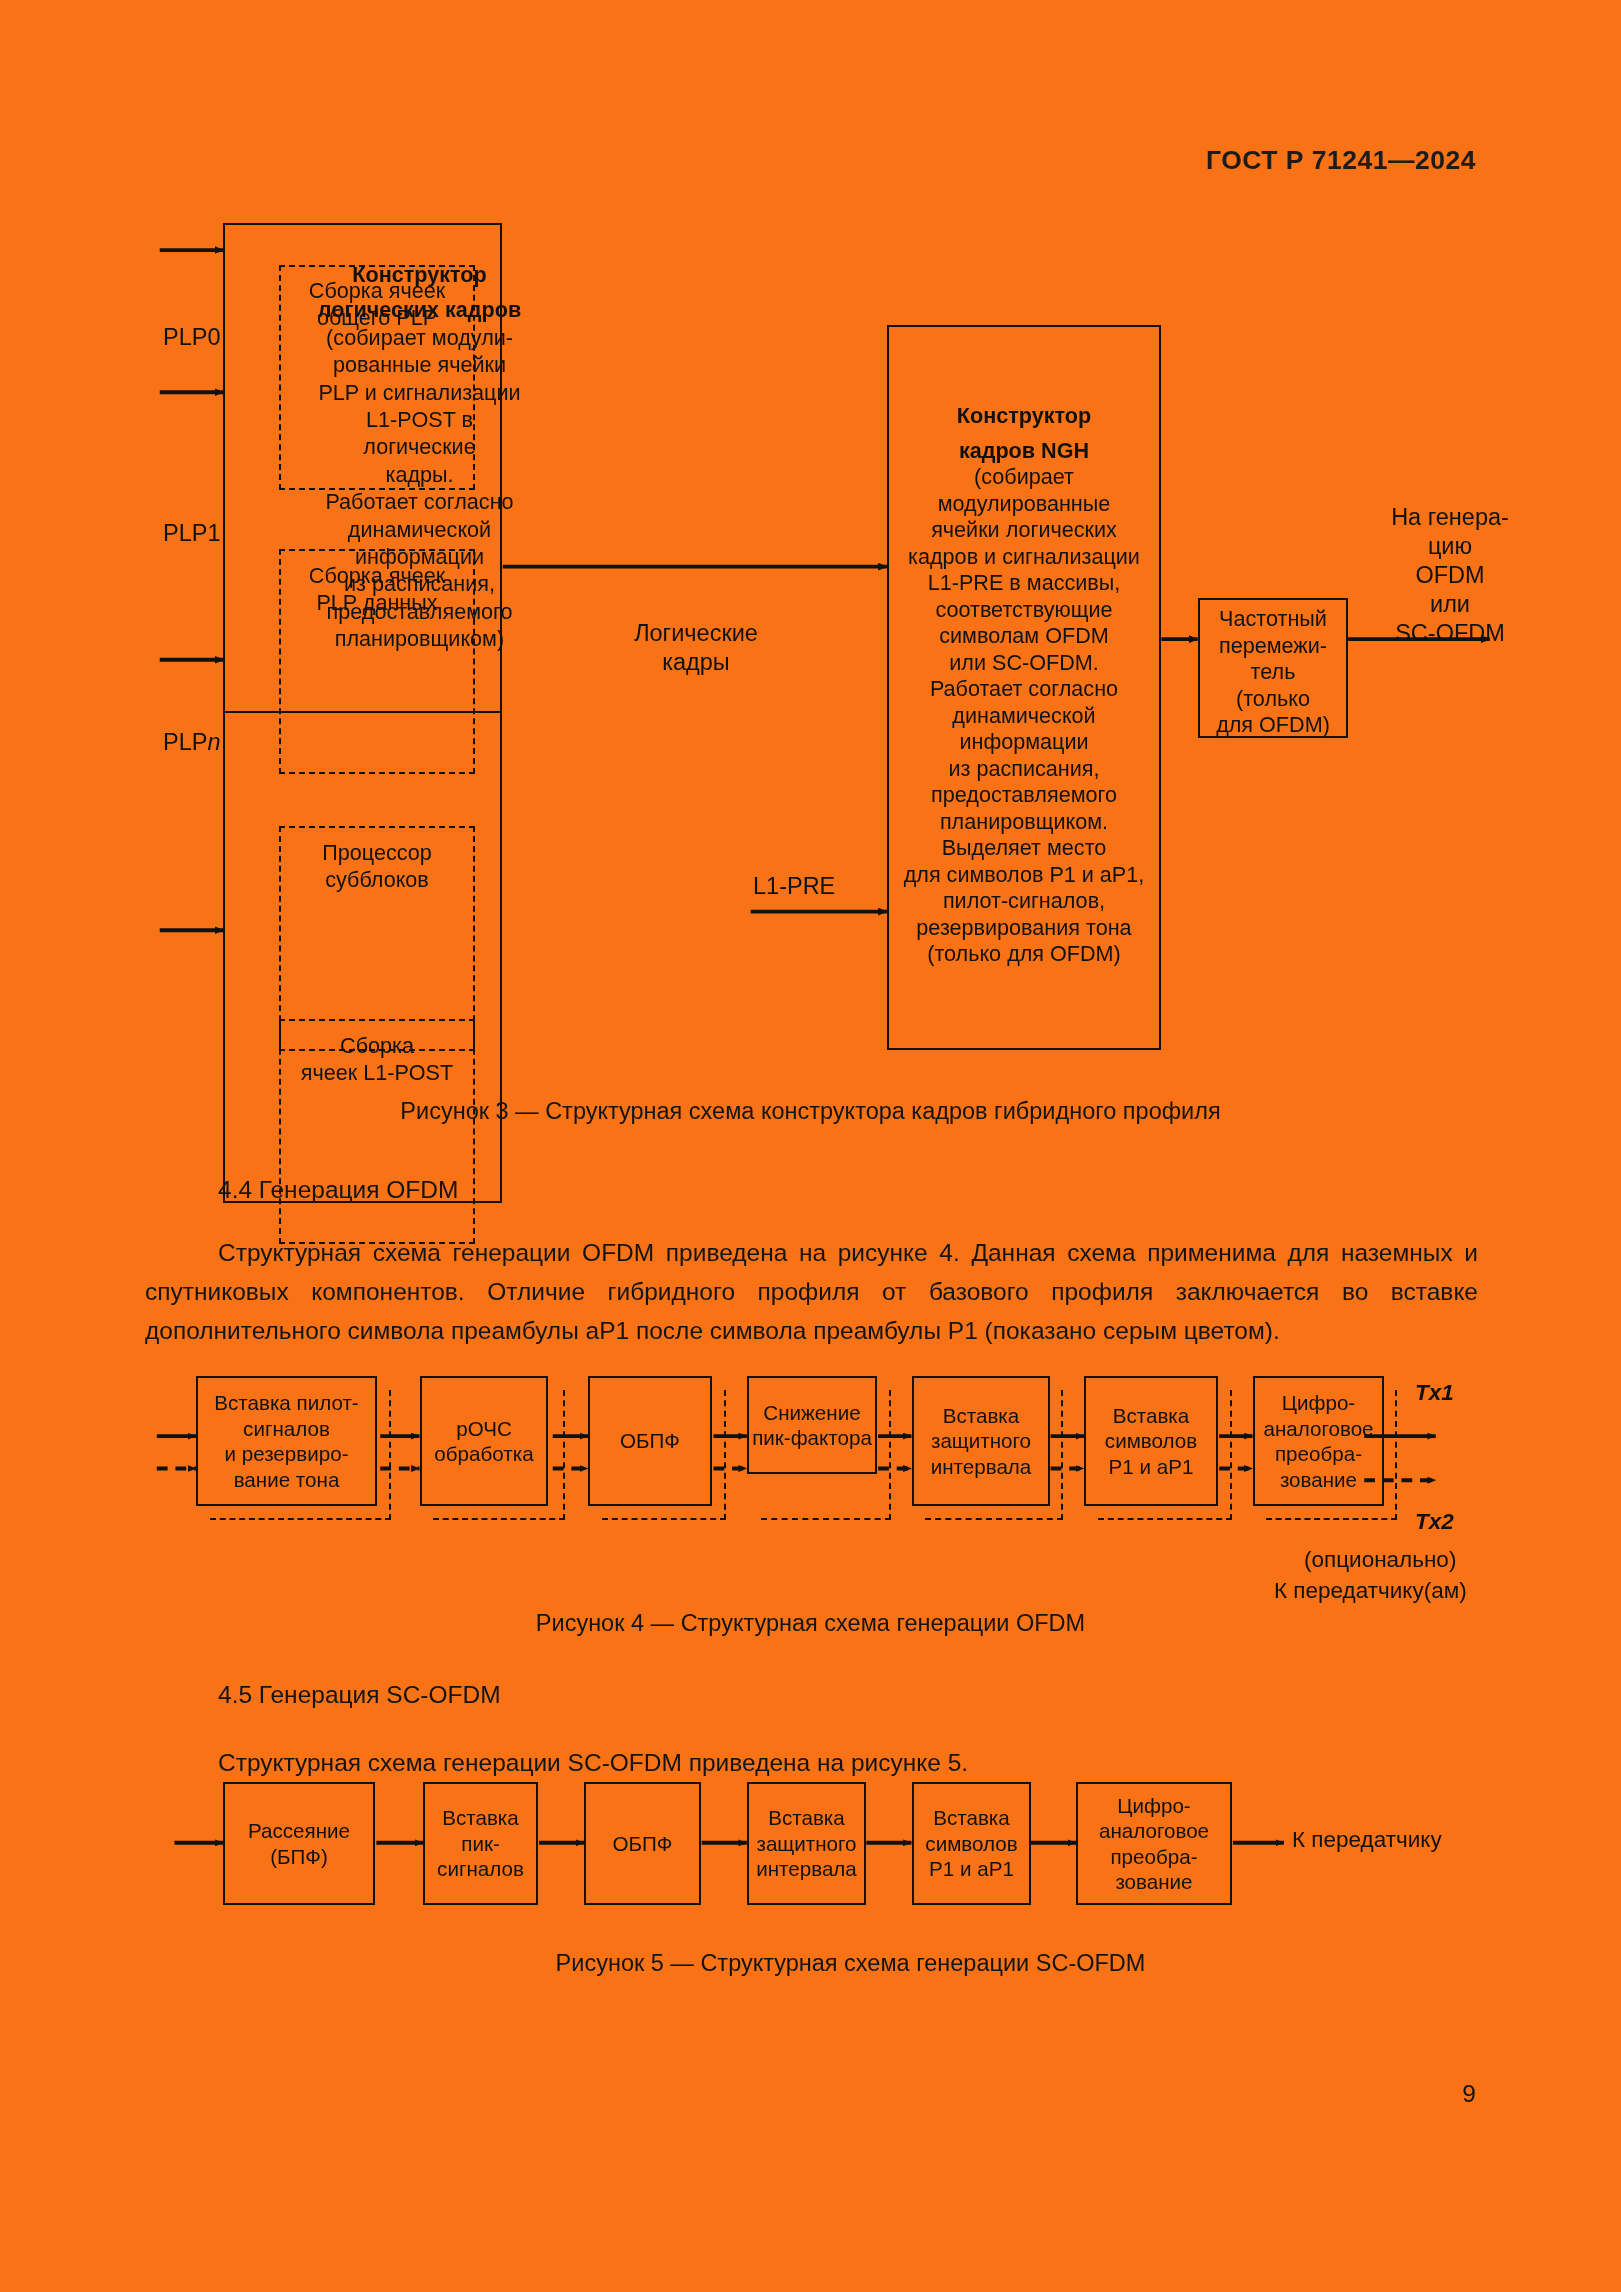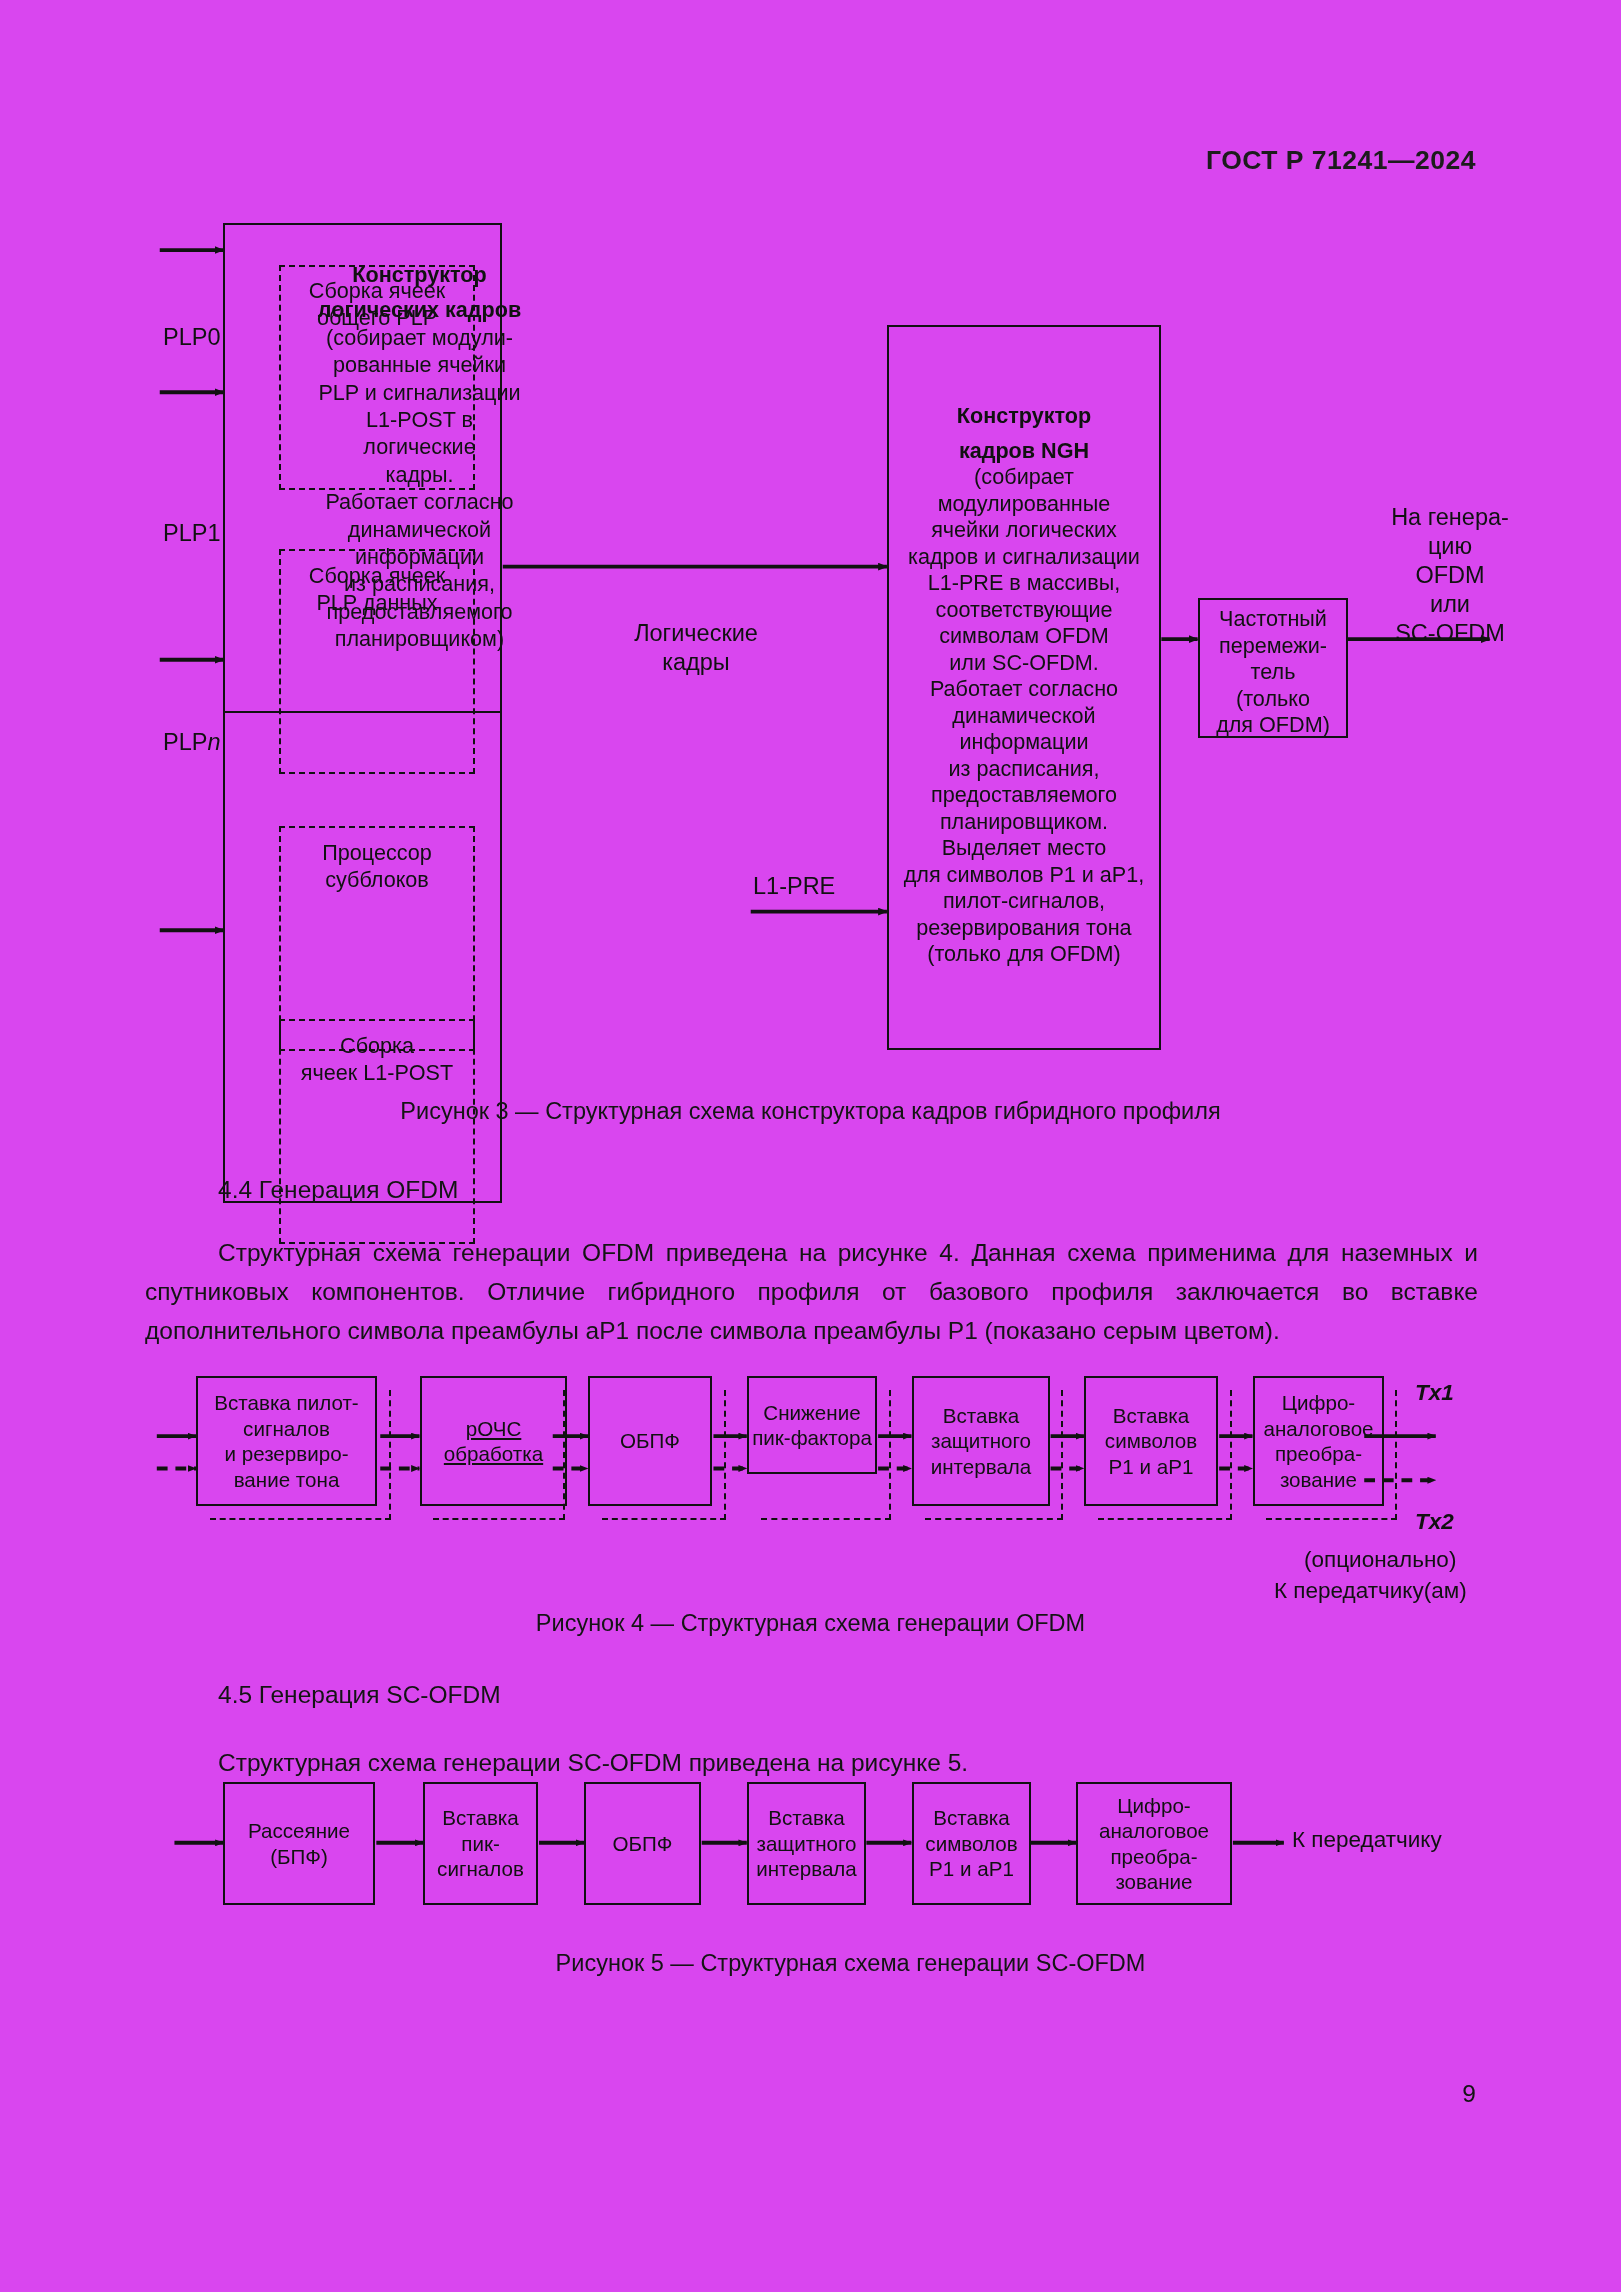--- a/index.html
+++ b/index.html
@@ -7,21 +7,21 @@
     padding: 0;
     background: #ffffff;
   }
   body {
     font-family: "Liberation Sans", sans-serif;
   }
   .page {
     position: relative;
     width: 1621px;
     height: 2293px;
-    background: #d946ef;
+    background: #f97316;
     overflow: hidden;
   }
 
   
   .running-head {
     position: absolute;
     top: 145px;
     right: 145px;
     font-size: 26.5px;
     font-weight: bold;
@@ -307,21 +307,21 @@
     <div class="chain-blk" style="left:196px; top:1376px; width:181px; height:130px;">
       <div>
         <div>Вставка пилот-</div>
         <div>сигналов</div>
         <div>и резервиро-</div>
         <div>вание тона</div>
       </div>
     </div>
 
     <div class="chain-shadow" style="left:433px; top:1390px; width:132px; height:130px;"></div>
-    <div class="chain-blk" style="left:420px; top:1376px; width:147px; height:130px;text-decoration:underline;">
+    <div class="chain-blk" style="left:420px; top:1376px; width:128px; height:130px;">
       <div>
         <div>pОЧС</div>
         <div>обработка</div>
       </div>
     </div>
 
     <div class="chain-shadow" style="left:602px; top:1390px; width:124px; height:130px;"></div>
     <div class="chain-blk" style="left:588px; top:1376px; width:124px; height:130px;">
       <div>
         <div>ОБПФ</div>

